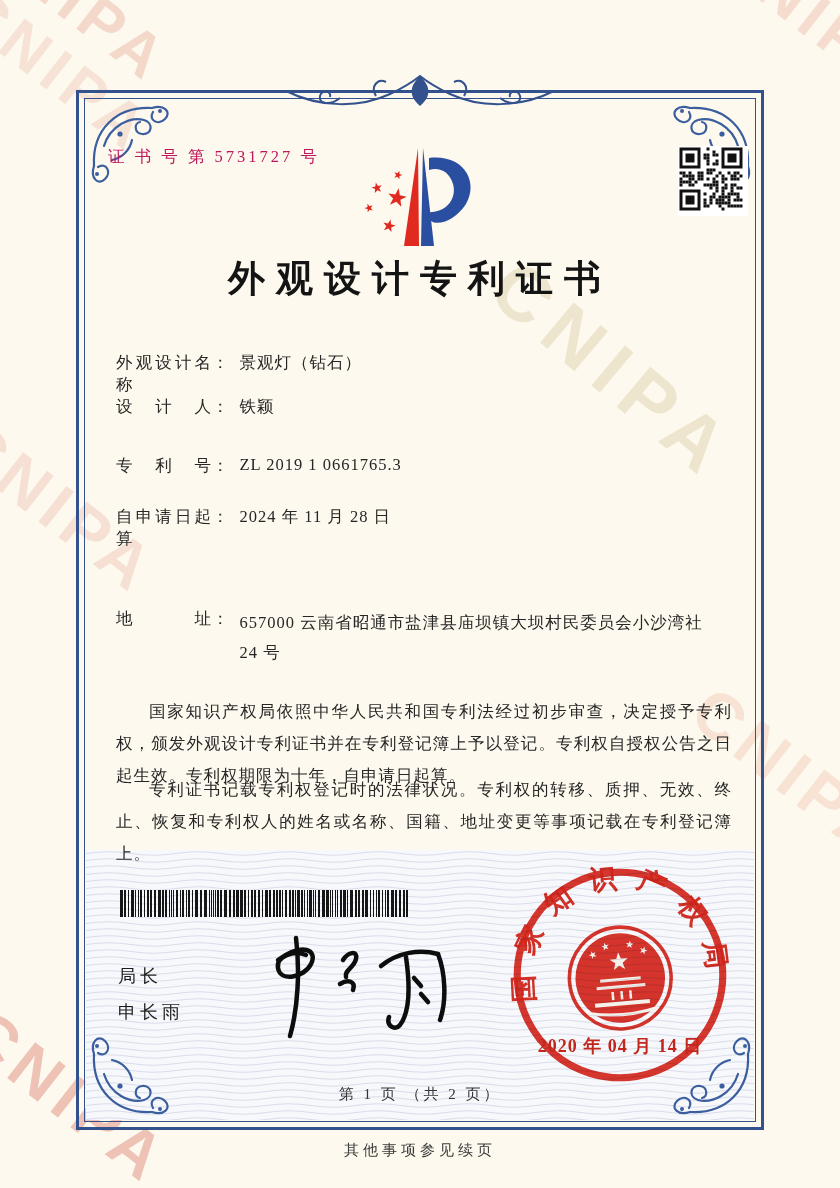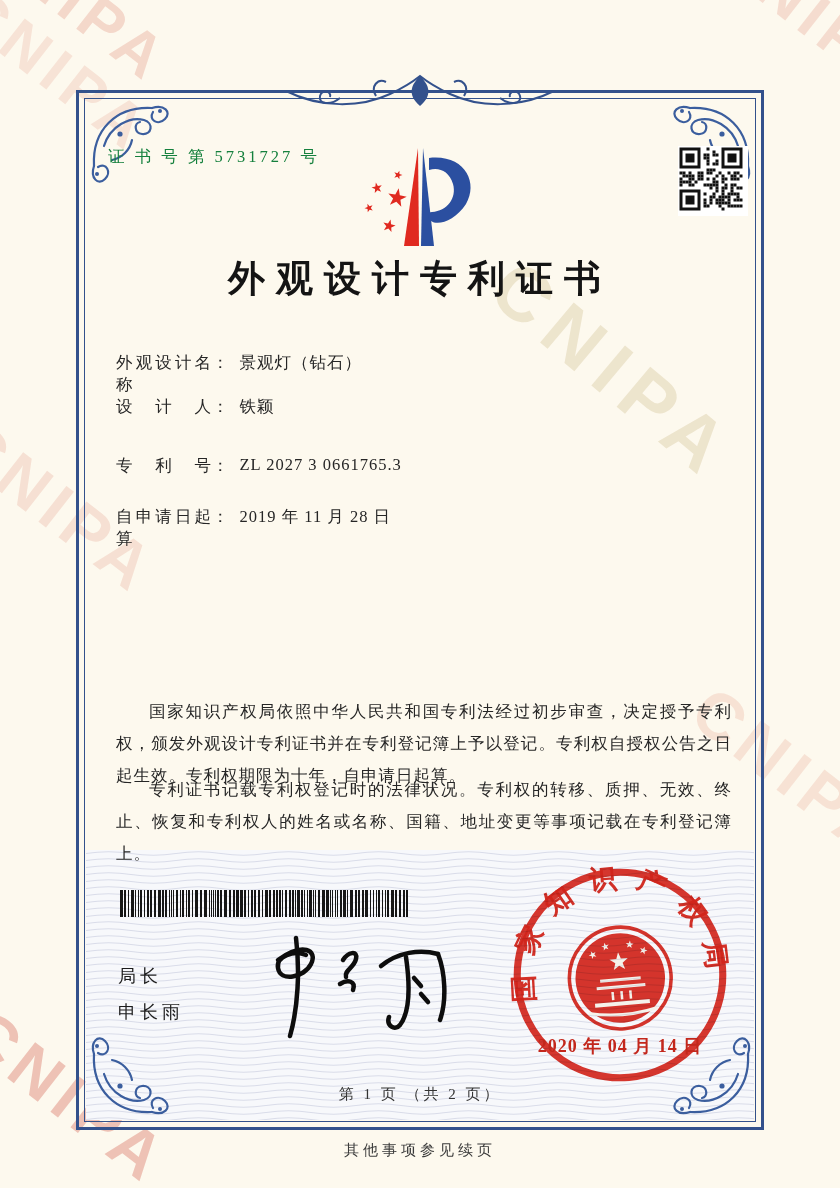--- a/index.html
+++ b/index.html
@@ -19,21 +19,21 @@
   .wm-bl{left:-50px;top:1058px;font-size:66px;color:rgba(212,105,90,.38);}
 
   
   .border-outer{position:absolute;left:76px;top:90px;width:688px;height:1040px;
                 border:3.5px solid #33518c;box-sizing:border-box;}
   .border-inner{position:absolute;left:84px;top:98px;width:672px;height:1024px;
                 border:1.5px solid #33518c;box-sizing:border-box;}
 
   .waves{position:absolute;left:86px;top:850px;}
 
-  .cert-no{position:absolute;left:108px;top:146px;font-size:16.5px;letter-spacing:3px;color:#15803d;}
+  .cert-no{position:absolute;left:108px;top:146px;font-size:16.5px;letter-spacing:3px;color:#be185d;}
 
   .logo{position:absolute;left:336px;top:134px;}
   .qr{position:absolute;left:678px;top:146px;}
 
   .title{position:absolute;left:0;top:254px;width:840px;text-align:center;
          font-size:37px;font-weight:bold;letter-spacing:11px;color:#141414;}
 
   .frow{position:absolute;left:116px;width:624px;font-size:16.5px;letter-spacing:1px;color:#262626;}
   .flabel{display:inline-block;width:96px;text-align:justify;text-align-last:justify;vertical-align:top;}
   .fcolon{display:inline-block;vertical-align:top;}
@@ -280,24 +280,27 @@
 
   <div class="title">外观设计专利证书</div>
 
   <div class="frow" style="top:352px">
     <span class="flabel">外观设计名称</span><span class="fcolon">：</span><span class="fvalue">景观灯（钻石）</span>
   </div>
   <div class="frow" style="top:396px">
     <span class="flabel">设计人</span><span class="fcolon">：</span><span class="fvalue">铁颖</span>
   </div>
   <div class="frow" style="top:455px">
-    <span class="flabel">专利号</span><span class="fcolon">：</span><span class="fvalue">ZL 2027 3 0661765.3</span>
+    <span class="flabel">专利号</span><span class="fcolon">：</span><span class="fvalue">ZL 2019 1 0661765.3</span>
   </div>
   <div class="frow" style="top:506px">
-    <span class="flabel">自申请日起算</span><span class="fcolon">：</span><span class="fvalue">2019 年 11 月 28 日</span>
+    <span class="flabel">自申请日起算</span><span class="fcolon">：</span><span class="fvalue">2024 年 11 月 28 日</span>
+  </div>
+  <div class="frow" style="top:608px">
+    <span class="flabel">地址</span><span class="fcolon">：</span><span class="fvalue fvalue-wrap">657000 云南省昭通市盐津县庙坝镇大坝村民委员会小沙湾社 24 号</span>
   </div>
 
   <div class="frow" style="top:664px">
   </div>
 
   <div class="para para1">国家知识产权局依照中华人民共和国专利法经过初步审查，决定授予专利权，颁发外观设计专利证书并在专利登记簿上予以登记。专利权自授权公告之日起生效。专利权期限为十年，自申请日起算。</div>
   <div class="para para2">专利证书记载专利权登记时的法律状况。专利权的转移、质押、无效、终止、恢复和专利权人的姓名或名称、国籍、地址变更等事项记载在专利登记簿上。</div>
 
   <div class="barcode" id="barcode">
       <span style="width: 3px; margin-right: 1px;"></span>

